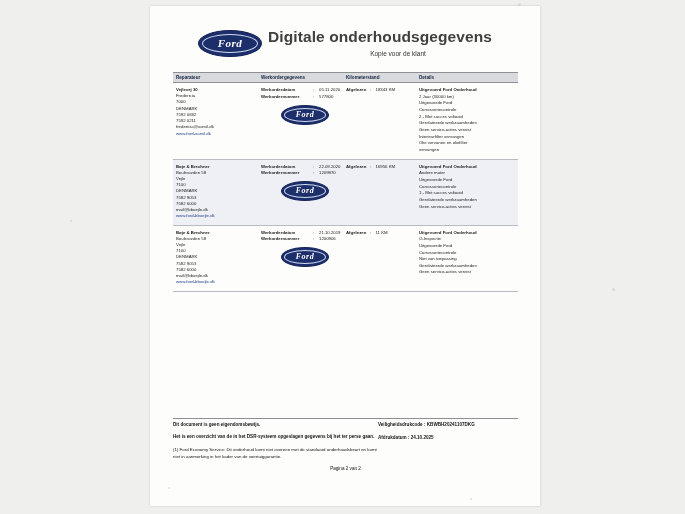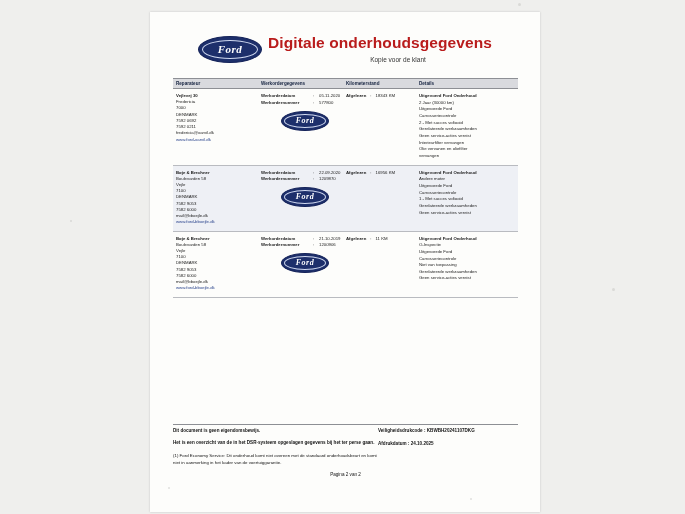--- a/index.html
+++ b/index.html
@@ -16,21 +16,21 @@
   .page {
     position: absolute;
     left: 0; top: 0;
     width: 685px;
     height: 514px;
     background: #efefed;
   }
   .sheet {
     position: absolute;
     left: 150px;
-    top: 12px;
+    top: 6px;
     width: 390px;
     height: 500px;
     background: #fdfdfb;
     box-shadow: 0 0 2px rgba(0,0,0,0.18);
   }
   .speckle {
     position: absolute;
     background: #c9c9c4;
     border-radius: 50%;
     opacity: 0.55;
@@ -74,21 +74,21 @@
     letter-spacing: 0.5px;
     line-height: 1;
   }
   .doc-title {
     position: absolute;
     left: 118px;
     top: 4px;
     width: 260px;
     font-size: 15.5px;
     font-weight: bold;
-    color: #b91c1c;
+    color: #404040;
     letter-spacing: 0.1px;
   }
   .doc-sub {
     position: absolute;
     left: 118px;
     top: 26px;
     width: 260px;
     text-align: center;
     font-size: 6.5px;
     color: #333;

